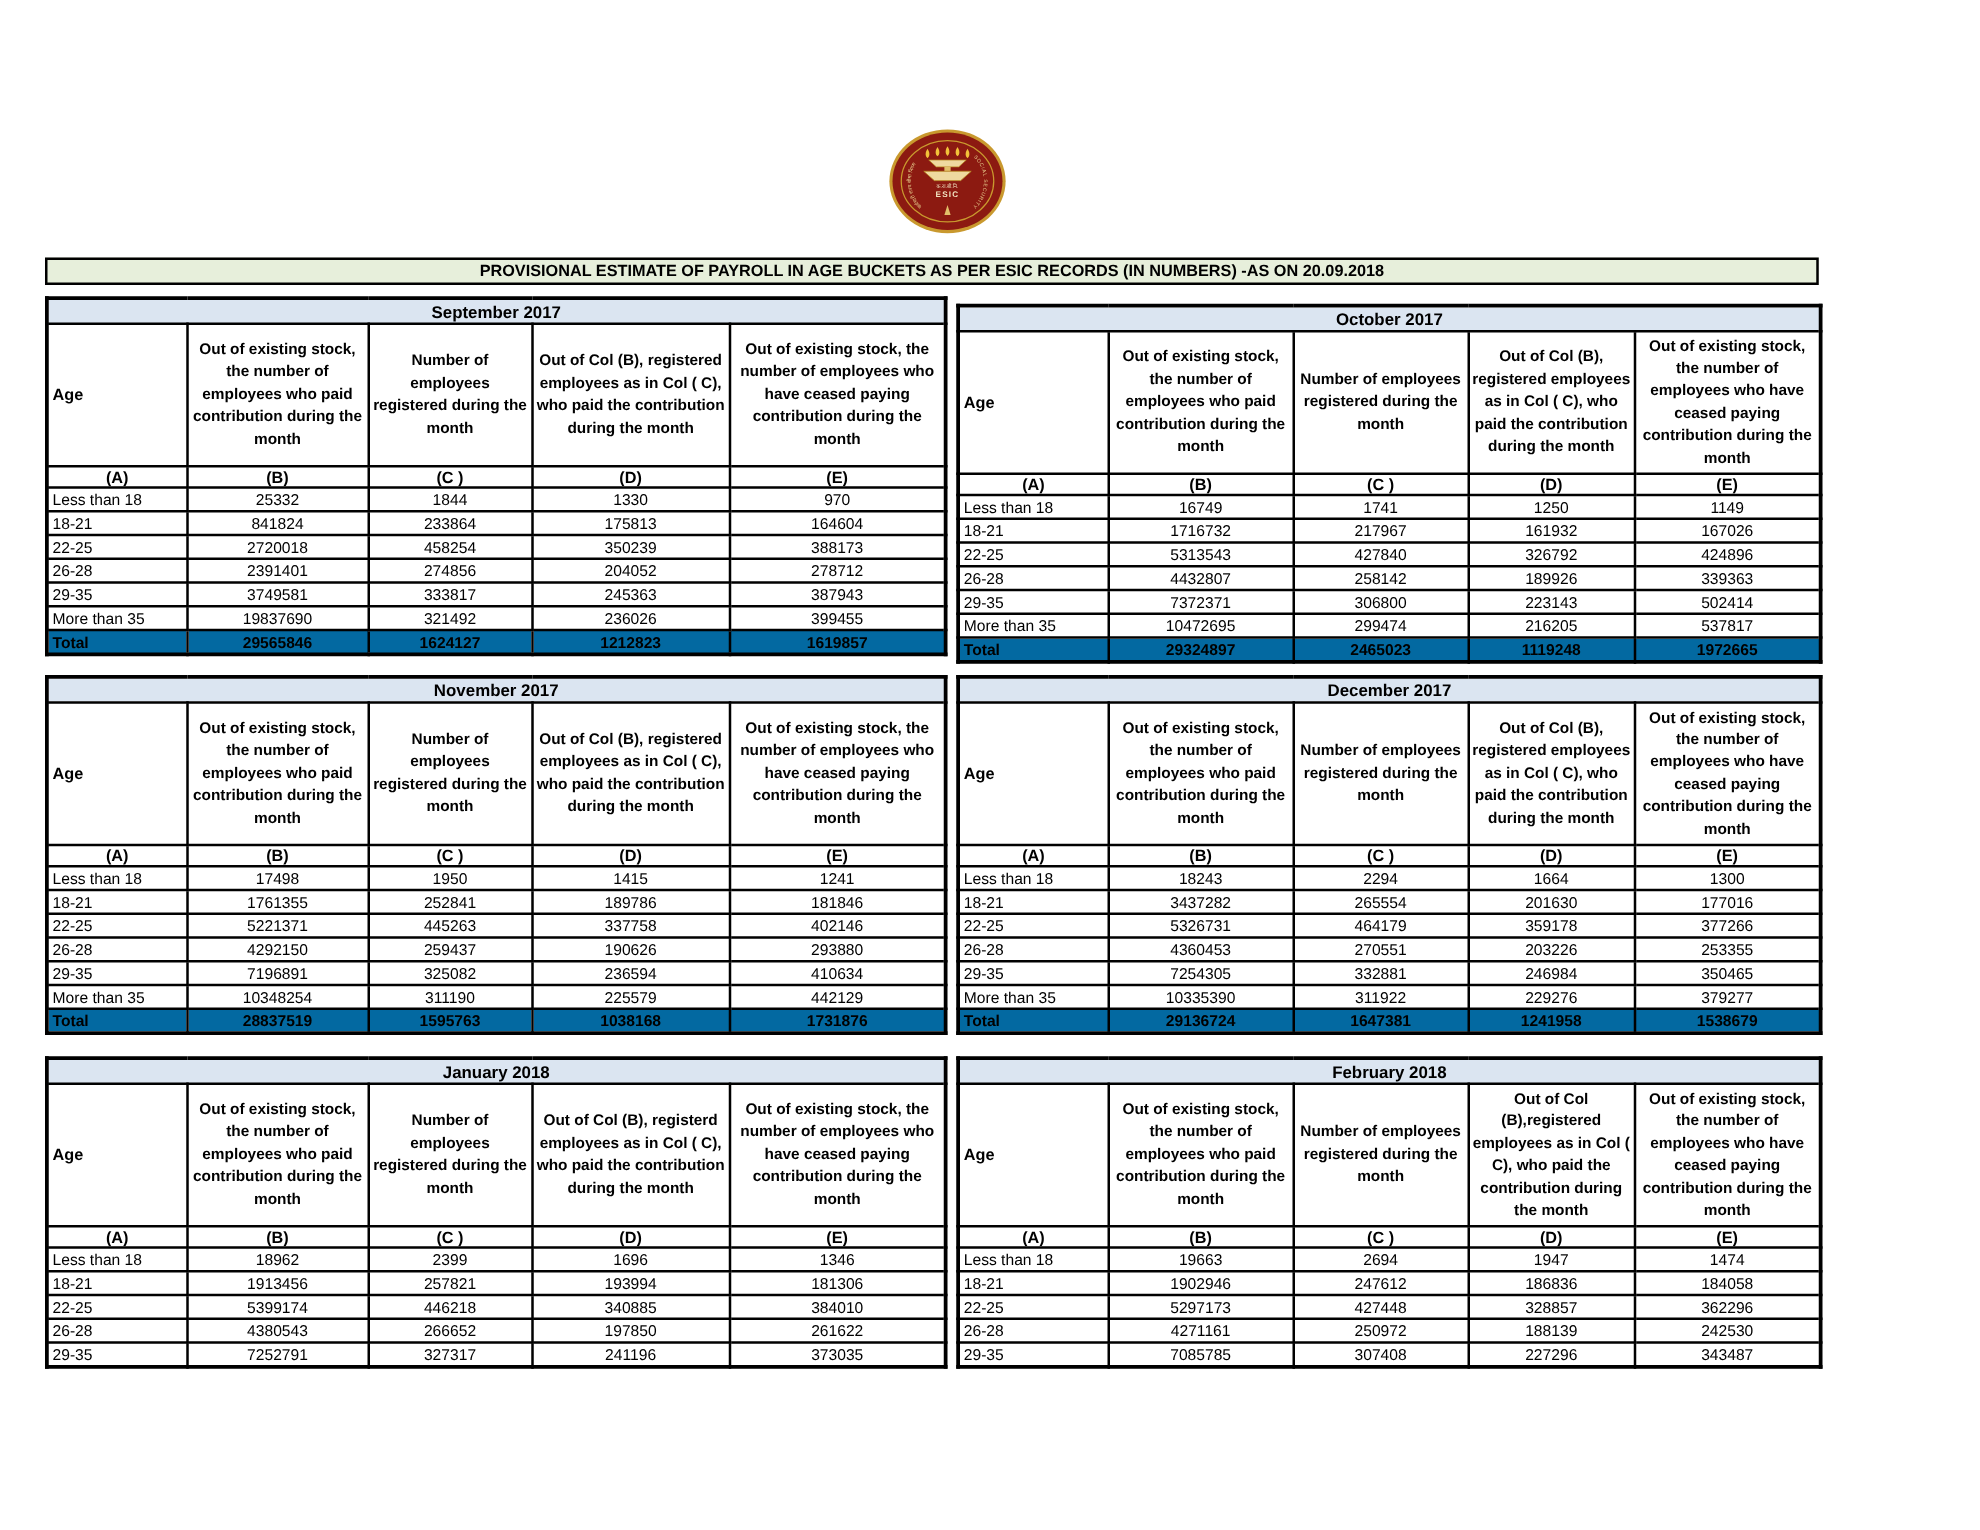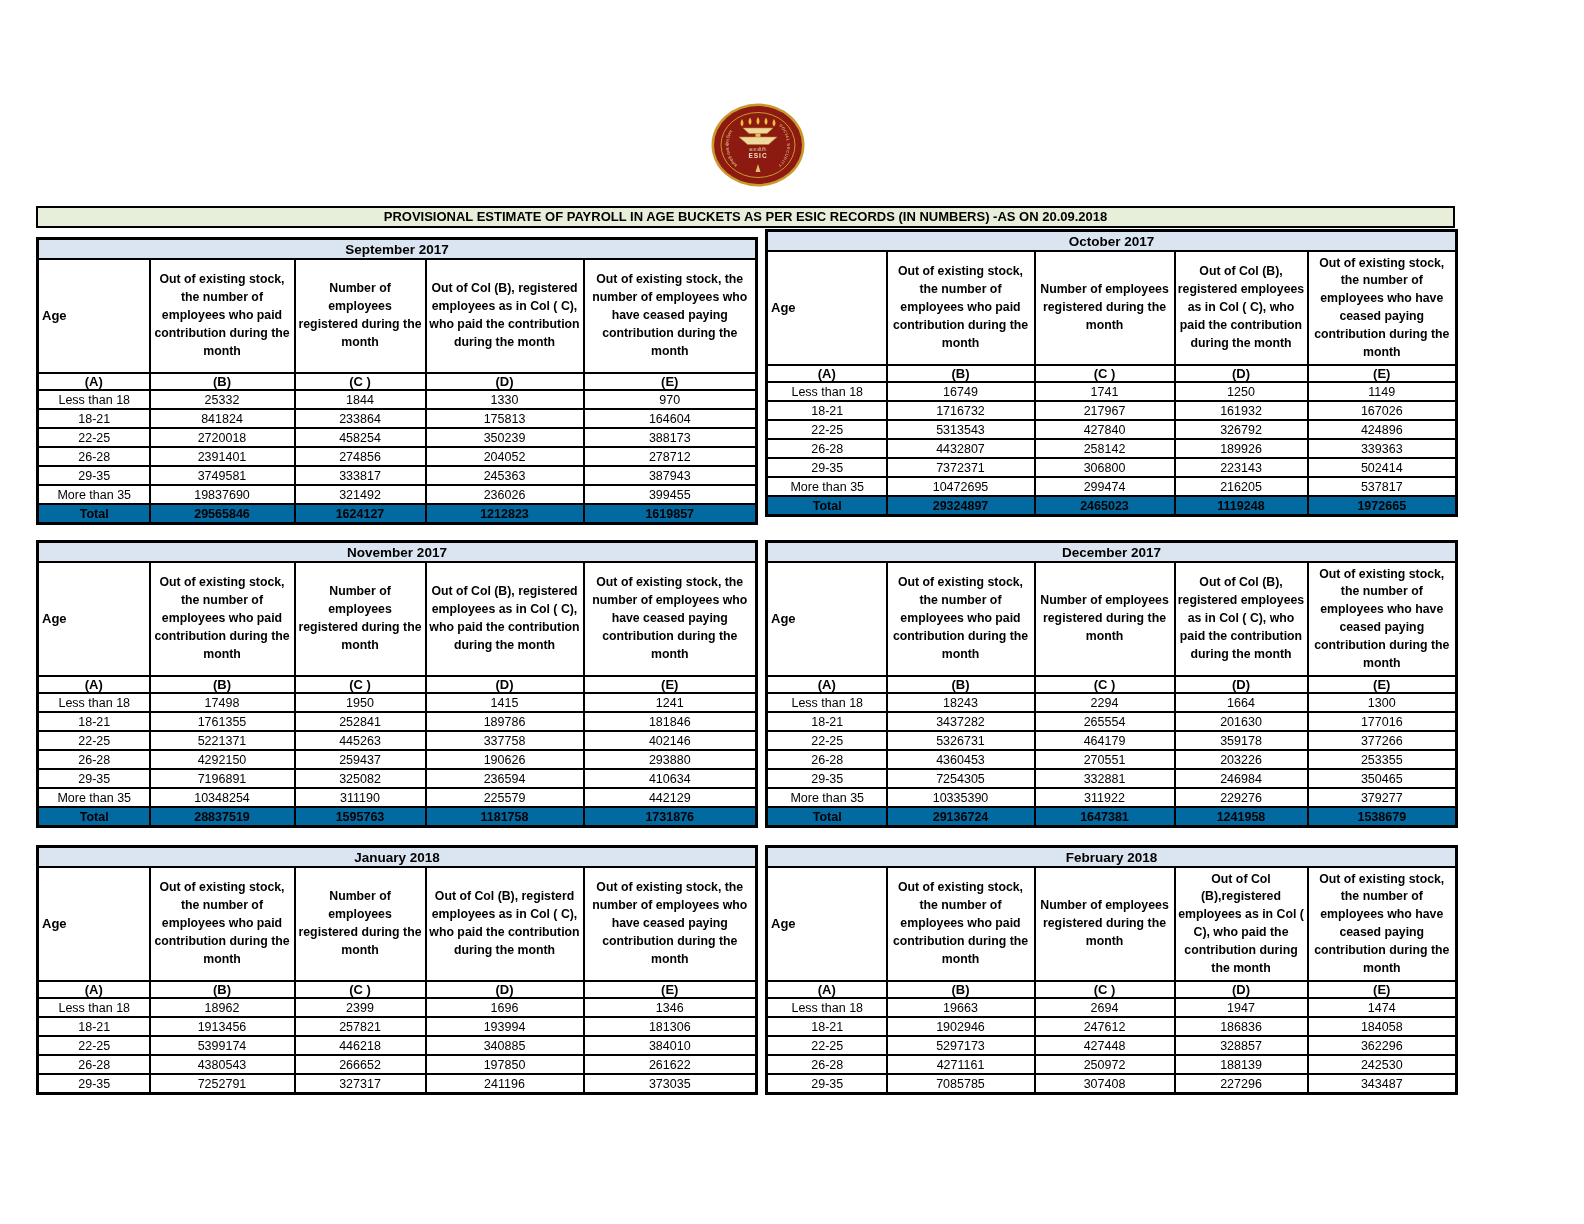--- a/index.html
+++ b/index.html
@@ -88,21 +88,21 @@
     text-align: center;
     padding: 0;
   }
   tbody td {
     height: 15px;
     font-size: 12.5px;
     text-align: center;
     padding: 1px 2px;
     background: #ffffff;
   }
-  tbody td.row-label { text-align: center; padding-left: 3px; }
+  tbody td.row-label { text-align: left; padding-left: 3px; }
   tr.total-row td {
     background: #0369a1;
     font-weight: bold;
   }
 </style>
 </head>
 <body>
 
 <div class="page">
 
@@ -217,21 +217,21 @@
               <td class="row-label">Total</td>
               <td>29565846</td>
               <td>1624127</td>
               <td>1212823</td>
               <td>1619857</td>
             </tr>
           </tbody>
     </table>
   </div>
 
-  <div class="table-block right" style="top: 229px;">
+  <div class="table-block right" style="top: 243px;">
     <table class="data-table">
       <colgroup>
             <col>
             <col>
             <col>
             <col>
             <col>
           </colgroup>
       <thead>
         <tr>
@@ -374,21 +374,21 @@
               <td class="row-label">More than 35</td>
               <td>10348254</td>
               <td>311190</td>
               <td>225579</td>
               <td>442129</td>
             </tr>
             <tr class="total-row">
               <td class="row-label">Total</td>
               <td>28837519</td>
               <td>1595763</td>
-              <td>1181758</td>
+              <td>1038168</td>
               <td>1731876</td>
             </tr>
           </tbody>
     </table>
   </div>
 
   <div class="table-block right" style="top: 540px;">
     <table class="data-table">
       <colgroup>
             <col>

